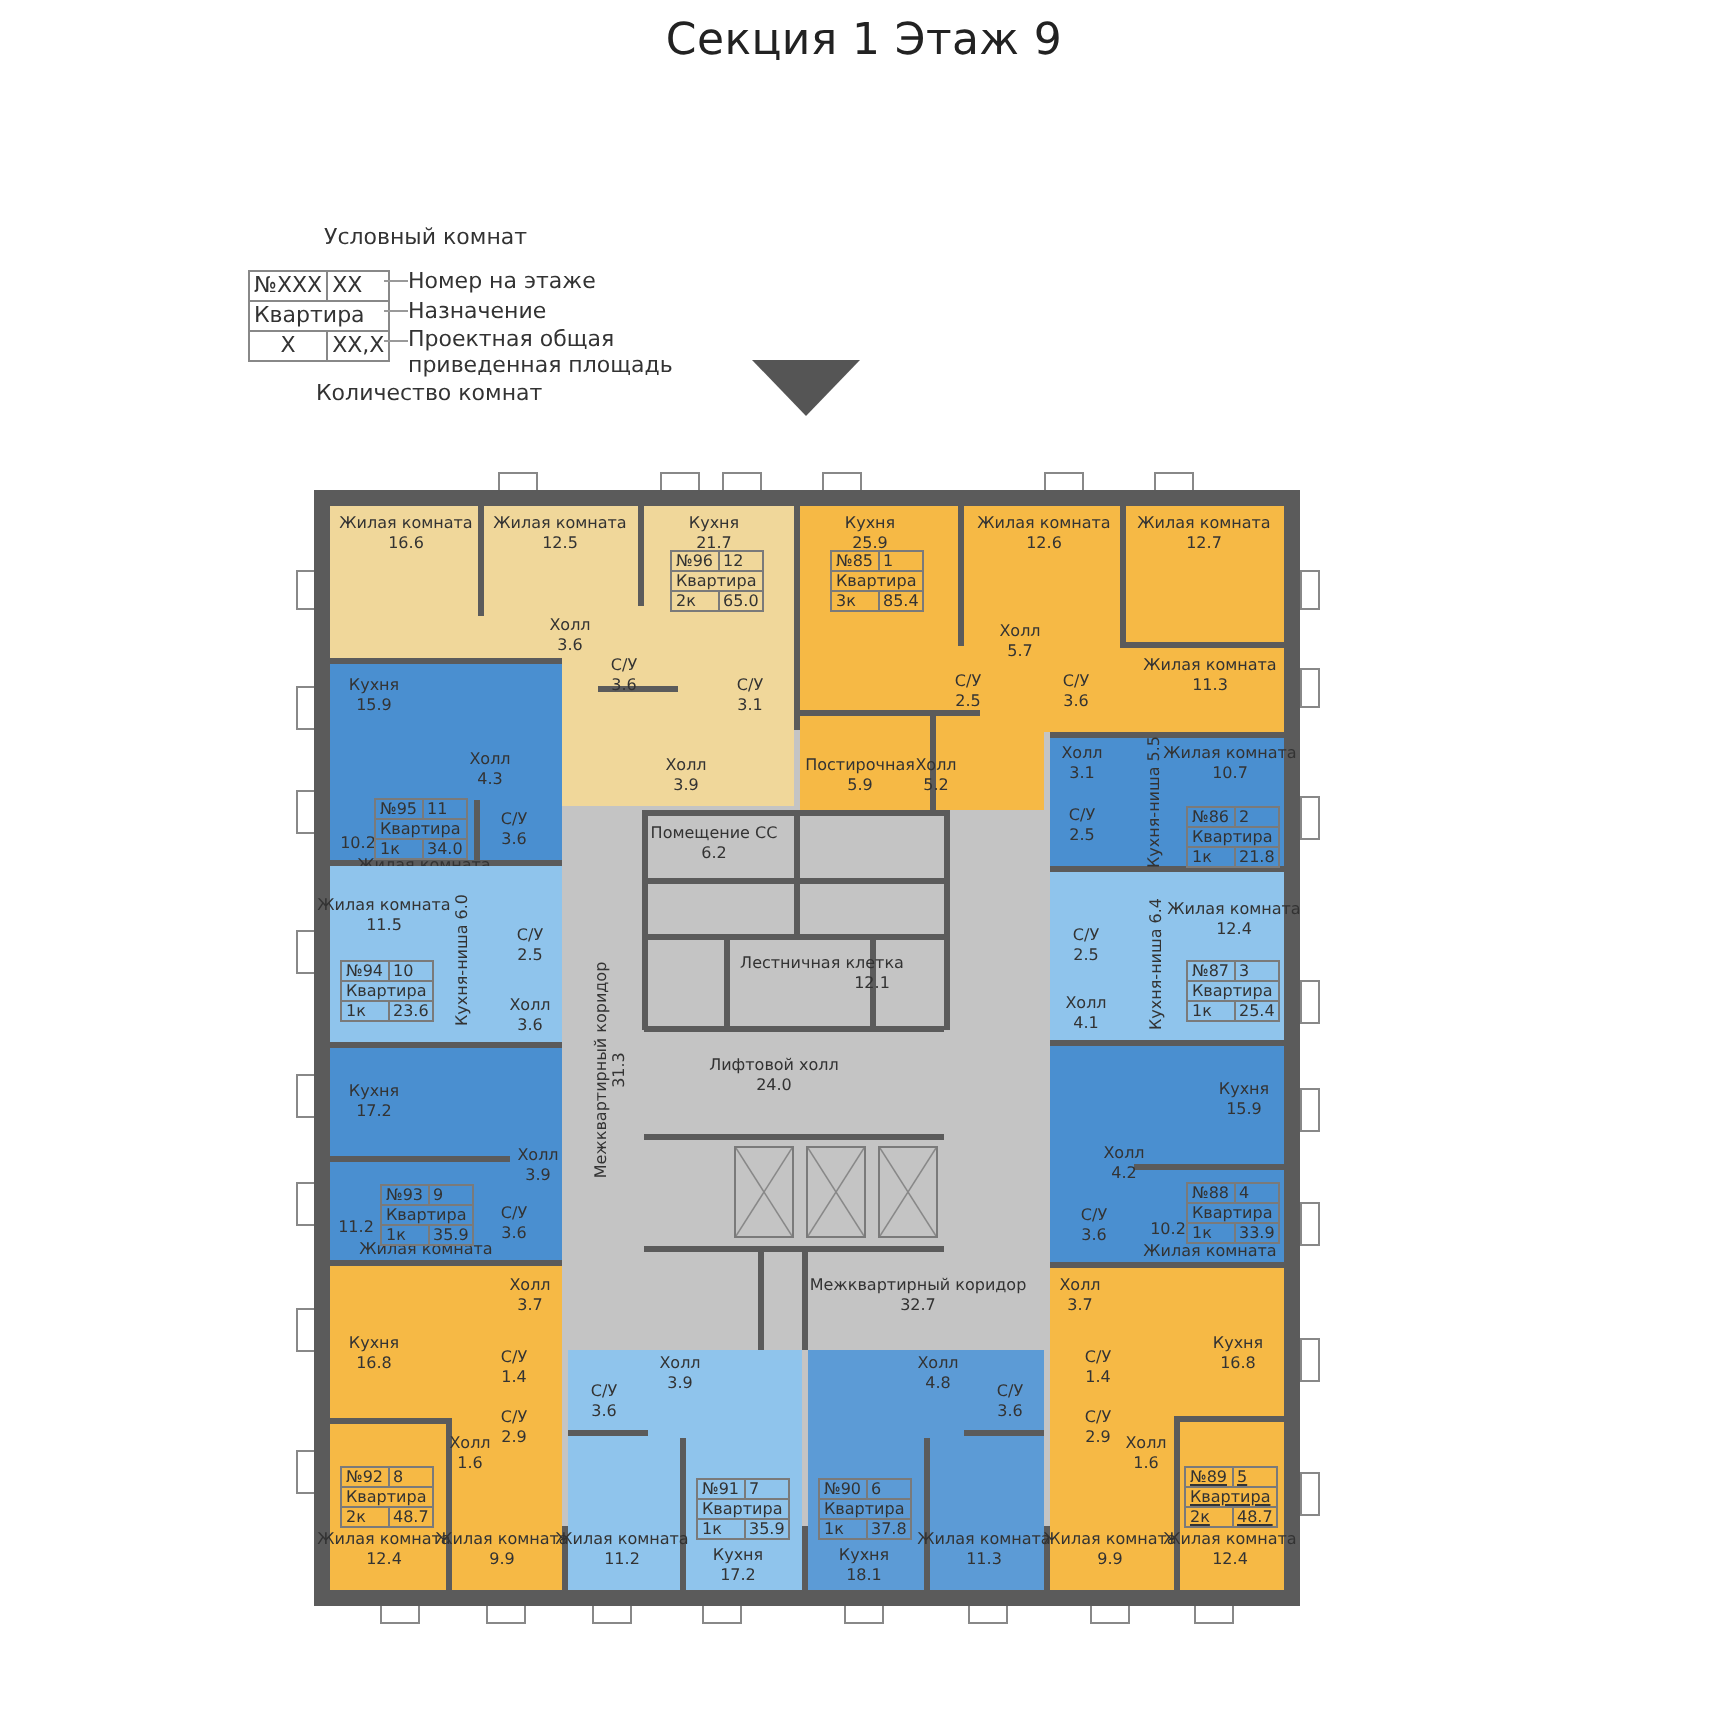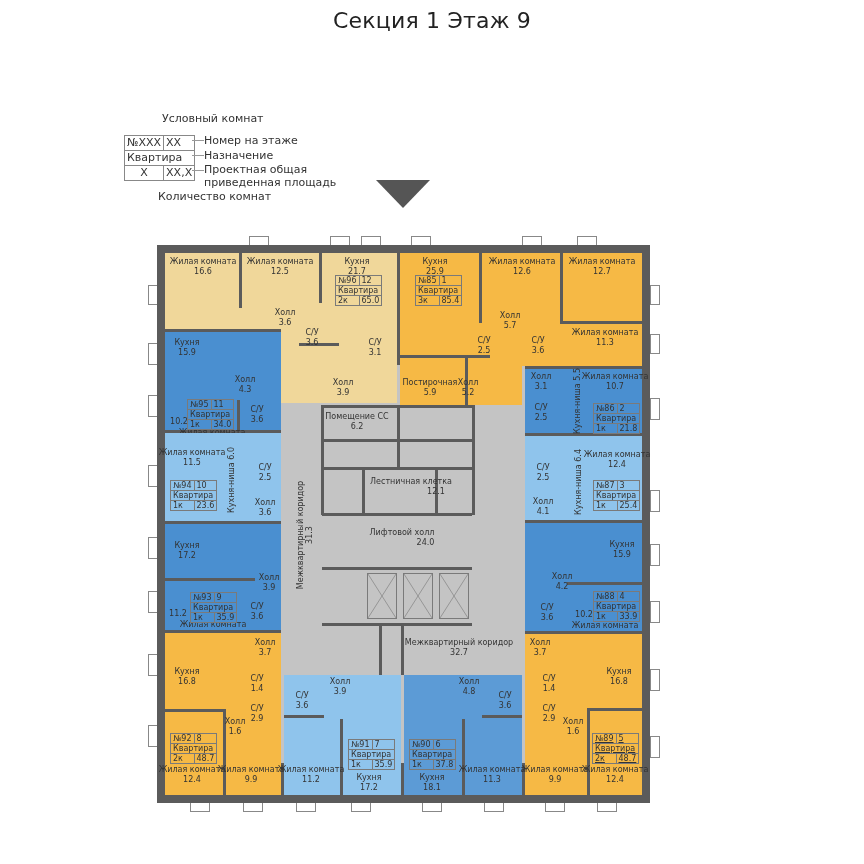--- a/index.html
+++ b/index.html
@@ -423,16 +423,16 @@
     </div>
   <div class="lift" style="left:282px;top:328px;width:30px;height:46px;">
       <svg viewBox="0 0 30 46" preserveAspectRatio="none">
         <line x1="0" y1="0" x2="30" y2="46" stroke="#888" stroke-width="0.8"></line>
         <line x1="30" y1="0" x2="0" y2="46" stroke="#888" stroke-width="0.8"></line>
       </svg>
     </div>
 
   <div class="lbl" style="left:200px;top:167px;"><span>Помещение СС</span><br><span>6.2</span></div>
   <div class="lbl" style="left:254px;top:232px;"><span>Лестничная клетка</span><br><span style="padding-left:50px">12.1</span></div>
-  <div class="lbl" style="left:245px;top:283px;text-align:right;"><span>Лифтовой холл</span><br><span>24.0</span></div>
+  <div class="lbl" style="left:230px;top:283px;"><span>Лифтовой холл</span><br><span>24.0</span></div>
   <div class="vlbl" style="left:148px;top:290px;line-height:9px;"><span>Межквартирный коридор</span><br><span>31.3</span></div>
   <div class="lbl" style="left:302px;top:393px;"><span>Межквартирный коридор</span><br><span>32.7</span></div>
 </div>
 
 </body></html>

